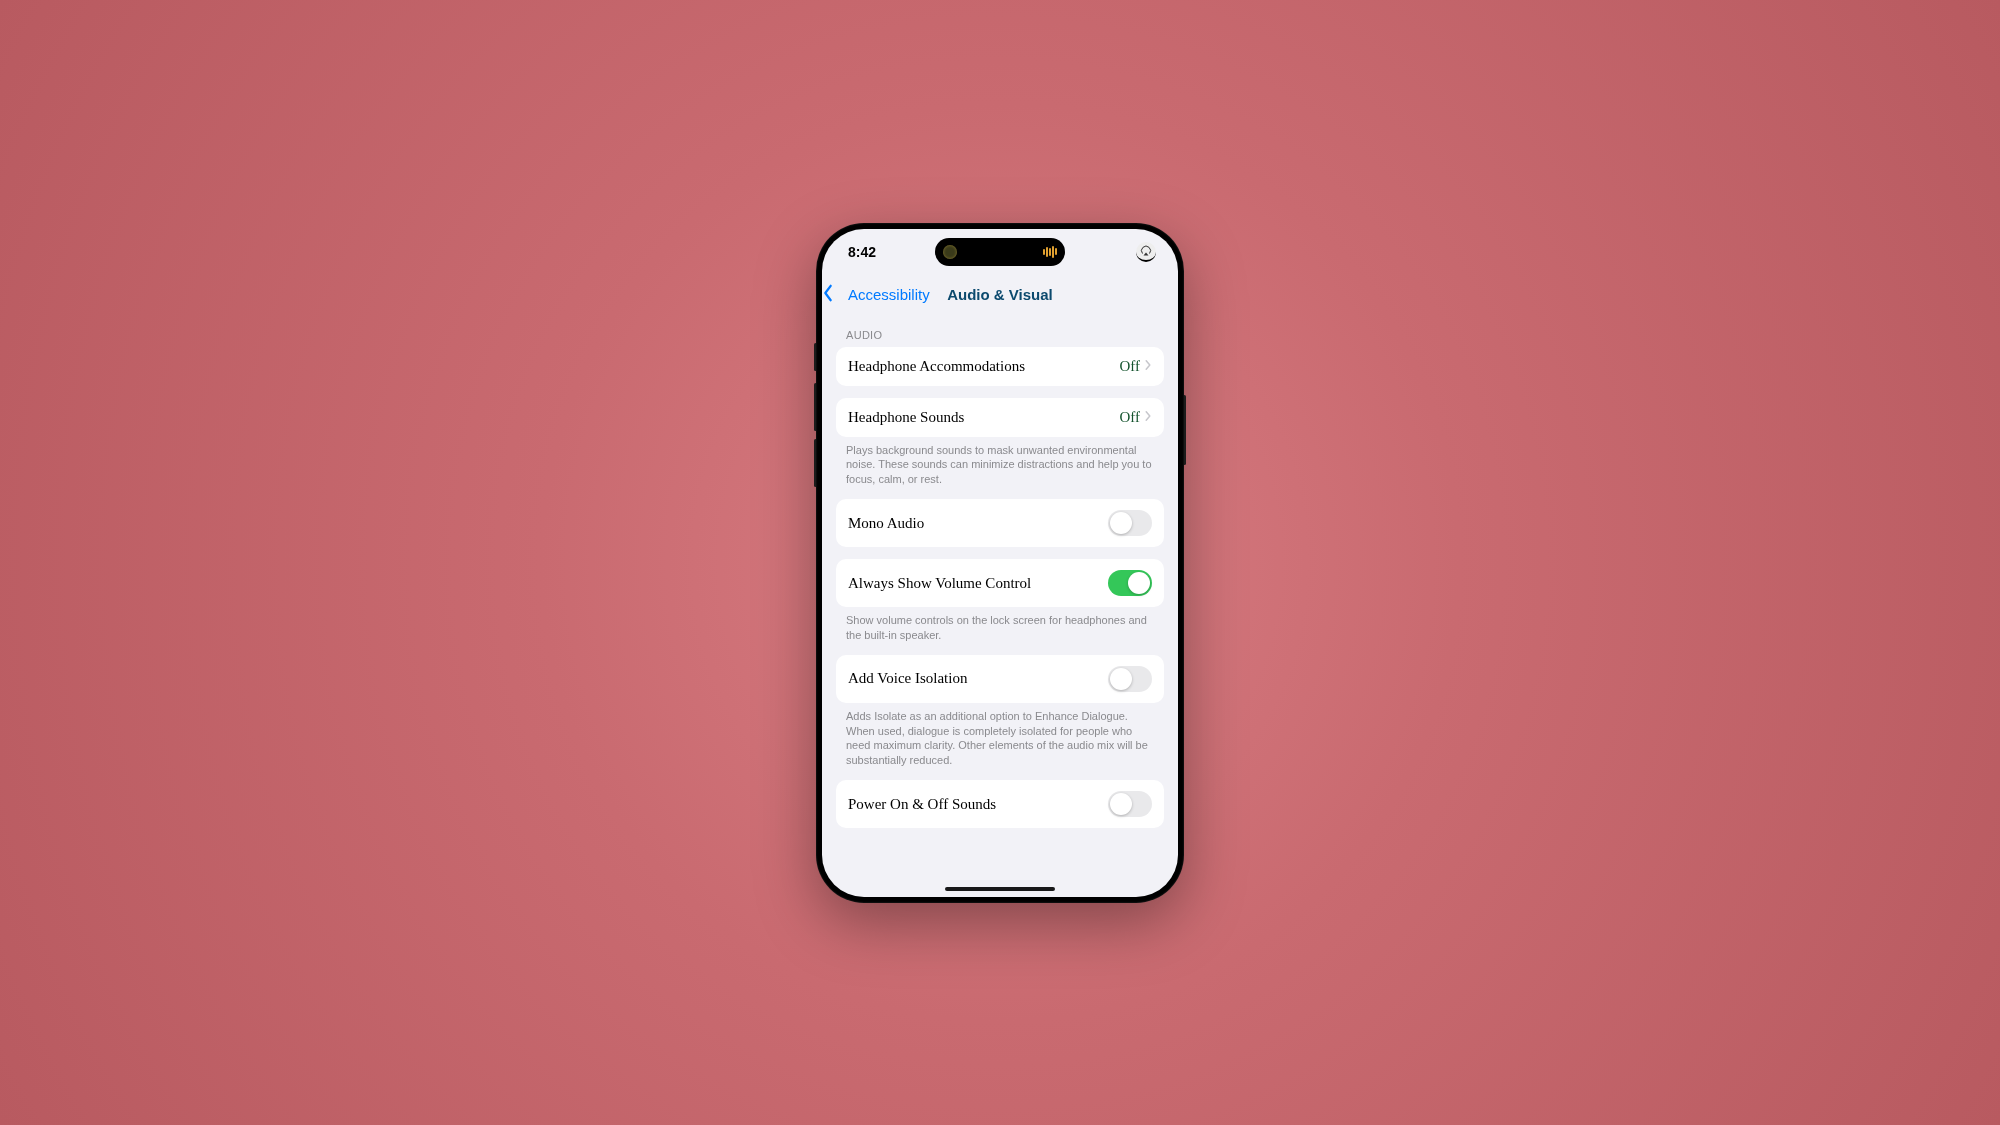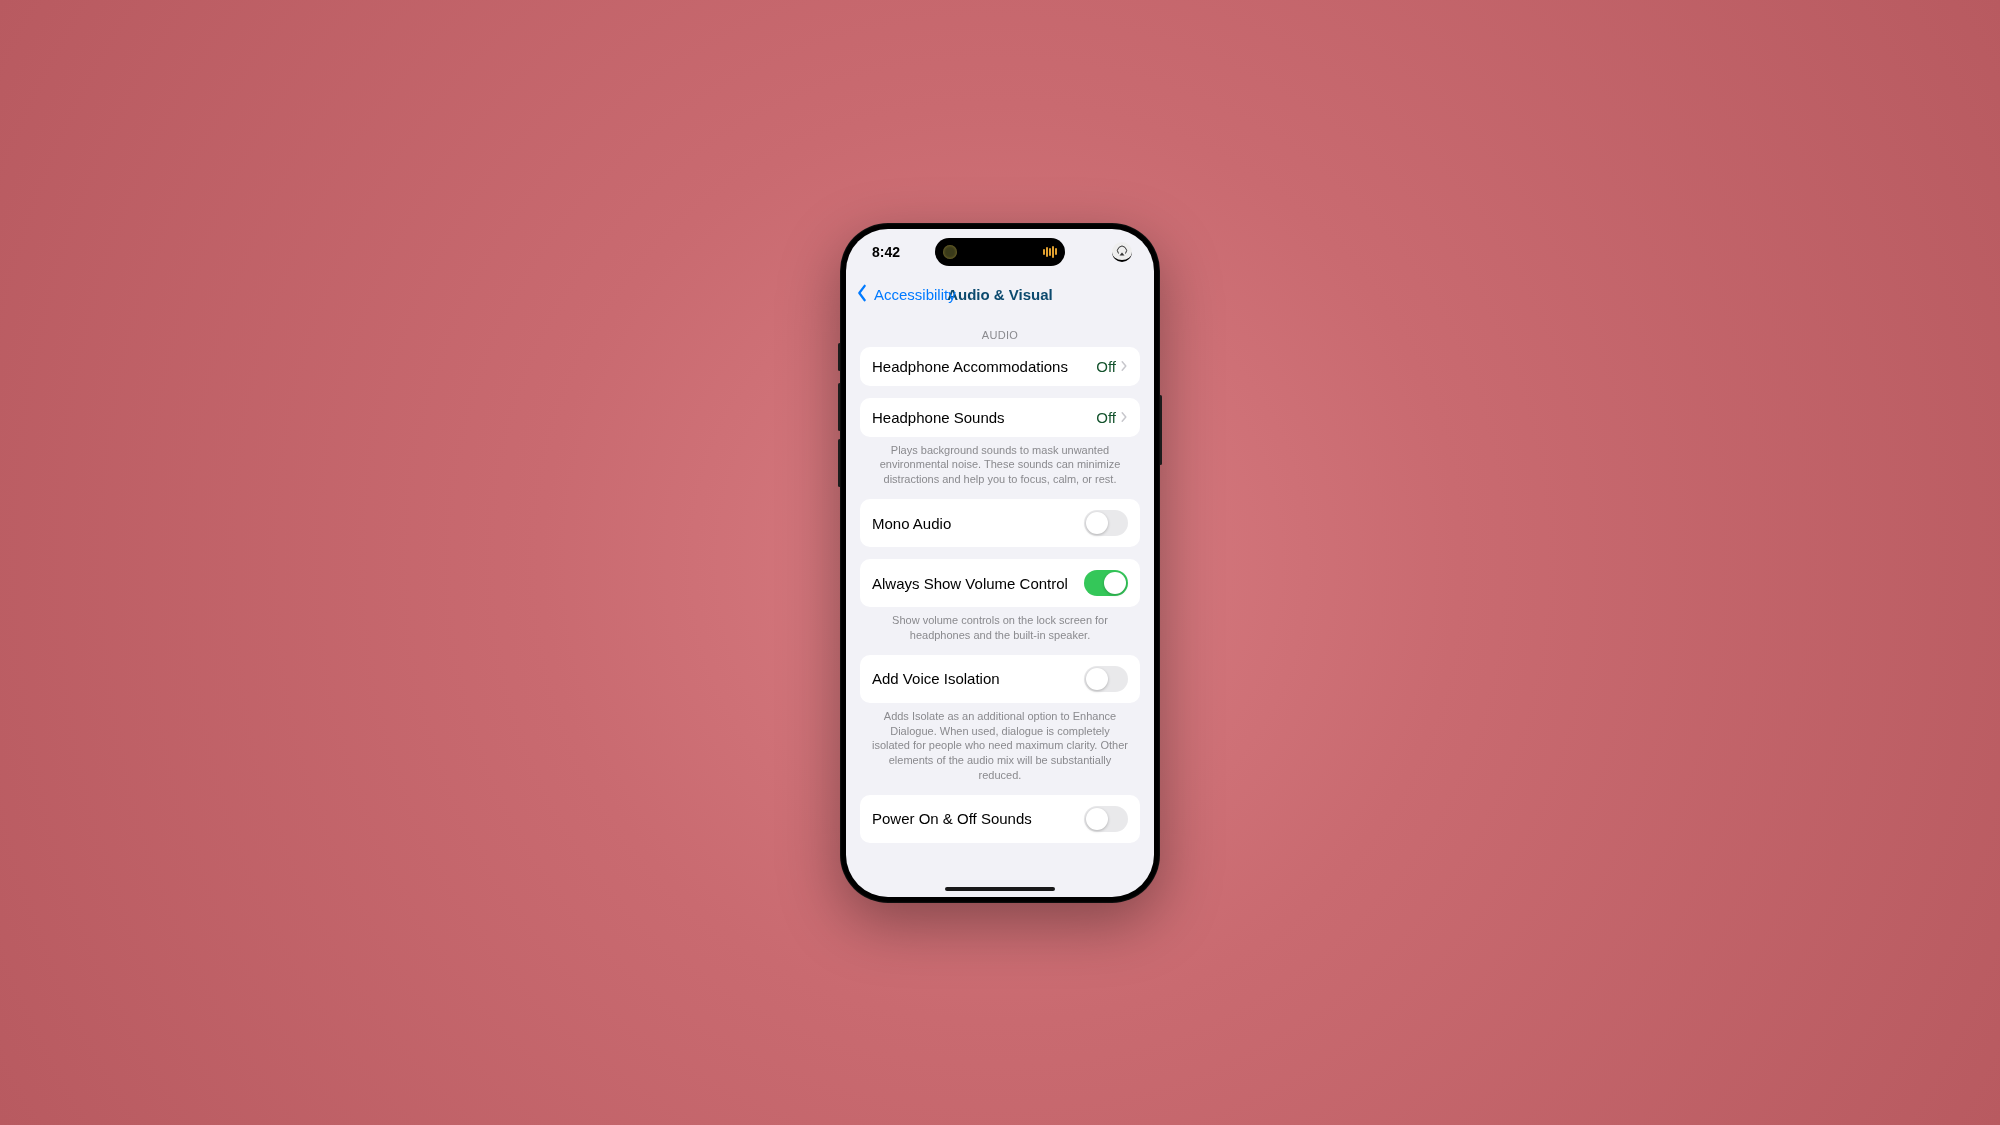--- a/index.html
+++ b/index.html
@@ -6,21 +6,21 @@
   html, body { width: 100%; height: 100%; }
   body {
     font-family: -apple-system, "Helvetica Neue", Helvetica, Arial, sans-serif;
     background: radial-gradient(circle at center, #d87c82 0%, #c96a70 40%, #b85a60 100%);
     display: flex;
     align-items: center;
     justify-content: center;
     min-height: 100vh;
     overflow: hidden;
   }
-  .phone-wrap { position: relative; width: 320px; height: 680px; text-align: center; }
+  .phone-wrap { position: relative; width: 368px; height: 680px; }
   .phone-frame {
     position: absolute; inset: 0;
     border-radius: 48px;
     background: #000;
     padding: 6px;
     box-shadow: 0 20px 60px rgba(0,0,0,0.35), inset 0 0 2px rgba(255,255,255,0.2);
   }
   .phone-screen {
     position: relative;
     width: 100%; height: 100%;
@@ -60,40 +60,41 @@
     width: 20px; height: 20px; border-radius: 50%; background: #eee; display:flex;align-items:center;justify-content:center;
     border-bottom: 2px solid #000;
   }
   .airplay-badge svg { width:12px; height:12px; }
 
   .nav-bar {
     height: 40px; display: flex; align-items: center; justify-content: center;
     position: relative; padding: 0 12px;
   }
   .nav-back {
-    position: absolute; left: 10px; display: flex; align-items: center; gap: 6px;
+    position: absolute; left: 0; display: flex; align-items: center; gap: 14px;
     color: #007aff; font-size: 15px;
   }
   .nav-back svg { width: 12px; height: 18px; }
   .nav-title { font-weight: 600; font-size: 15px; color:#0c4a6e; }
 
   .content {
     flex: 1; overflow-y: auto; padding: 0 14px 12px 14px;
     font-size: 13px;
   }
   .content::-webkit-scrollbar { display: none; }
 
   .section-header {
     font-size: 11px; color: #8a8a8e; text-transform: uppercase;
     padding: 14px 10px 6px 10px; letter-spacing: 0.3px;
   }
   .cell {
     background: #fff; border-radius: 10px; padding: 11px 12px;
     display: flex; align-items: center; justify-content: space-between;
     gap: 8px;
+    font-family: Liberation Serif, serif;
   }
   .cell-label { font-size: 15px; color: #000; }
   .cell-value { font-size: 15px; color: #14532d; display: flex; align-items: center; gap: 4px; }
   .chevron { color: #c7c7cc; }
   .chevron svg { width: 8px; height: 12px; }
   .footer-text {
     font-size: 11px; color: #8a8a8e; padding: 6px 10px 0 10px; line-height: 1.35;
   }
   .footer-text a { color: #007aff; text-decoration: none; }
   .group { margin-bottom: 12px; }

